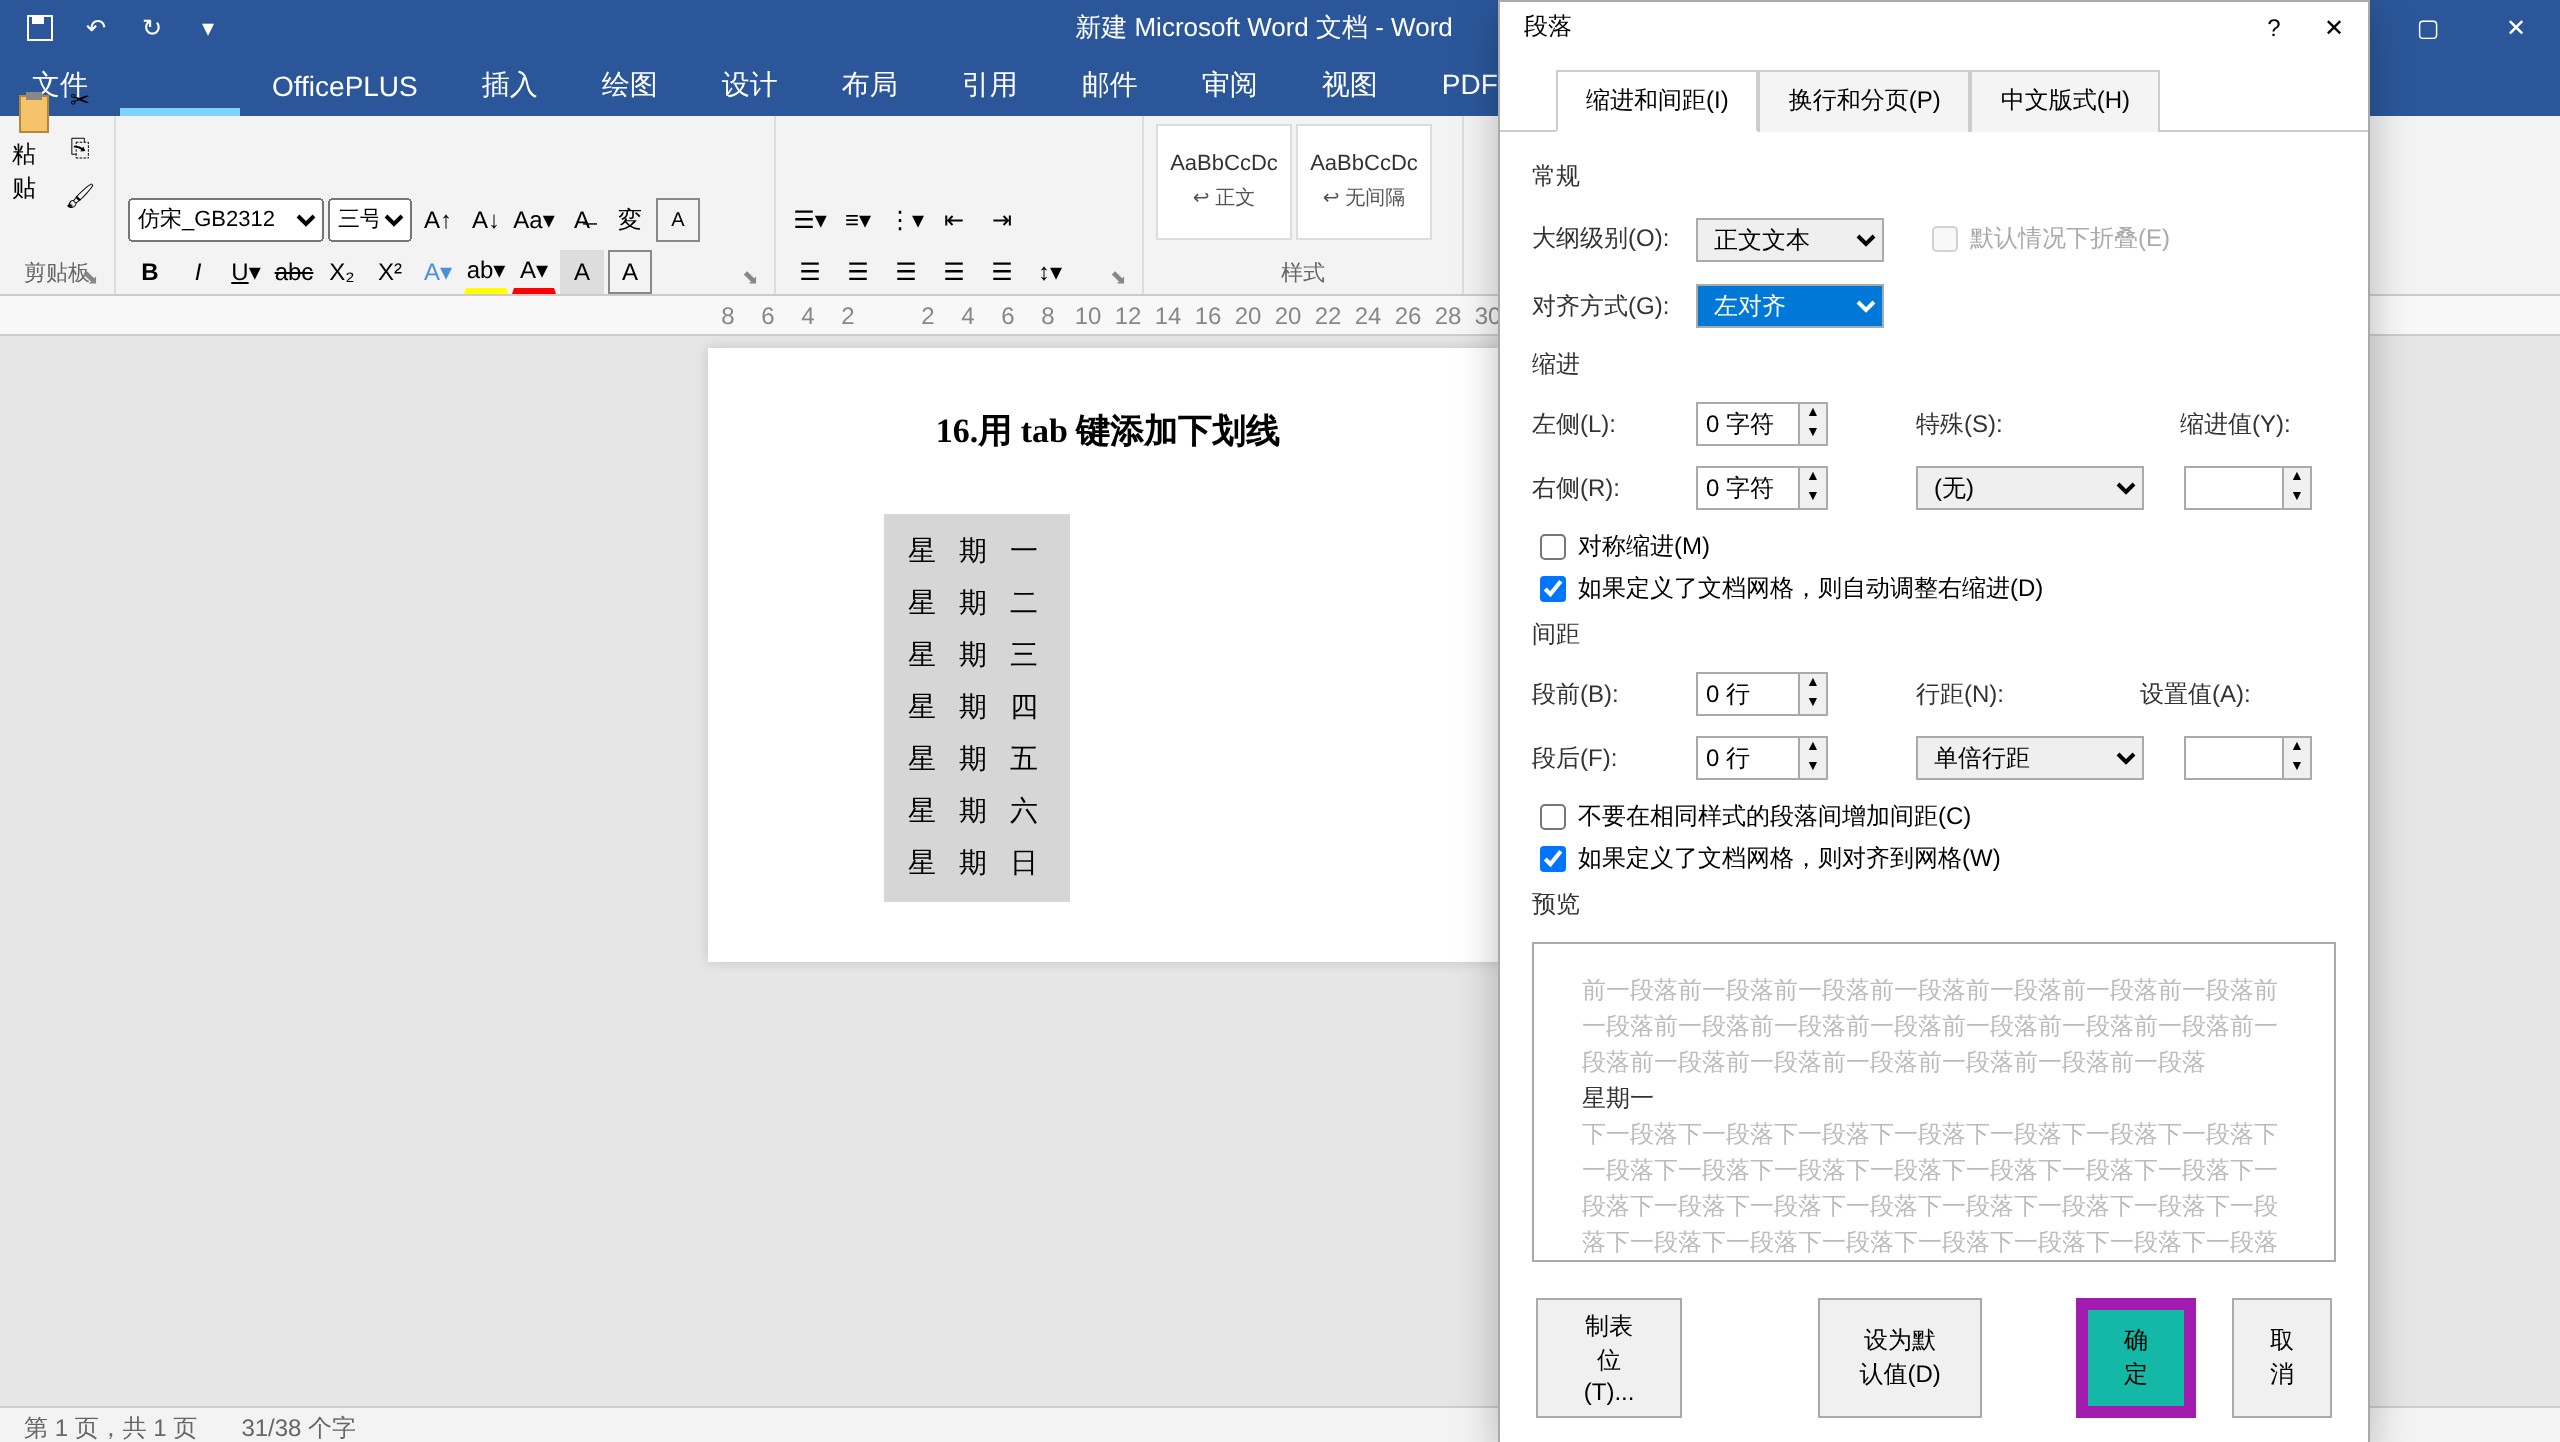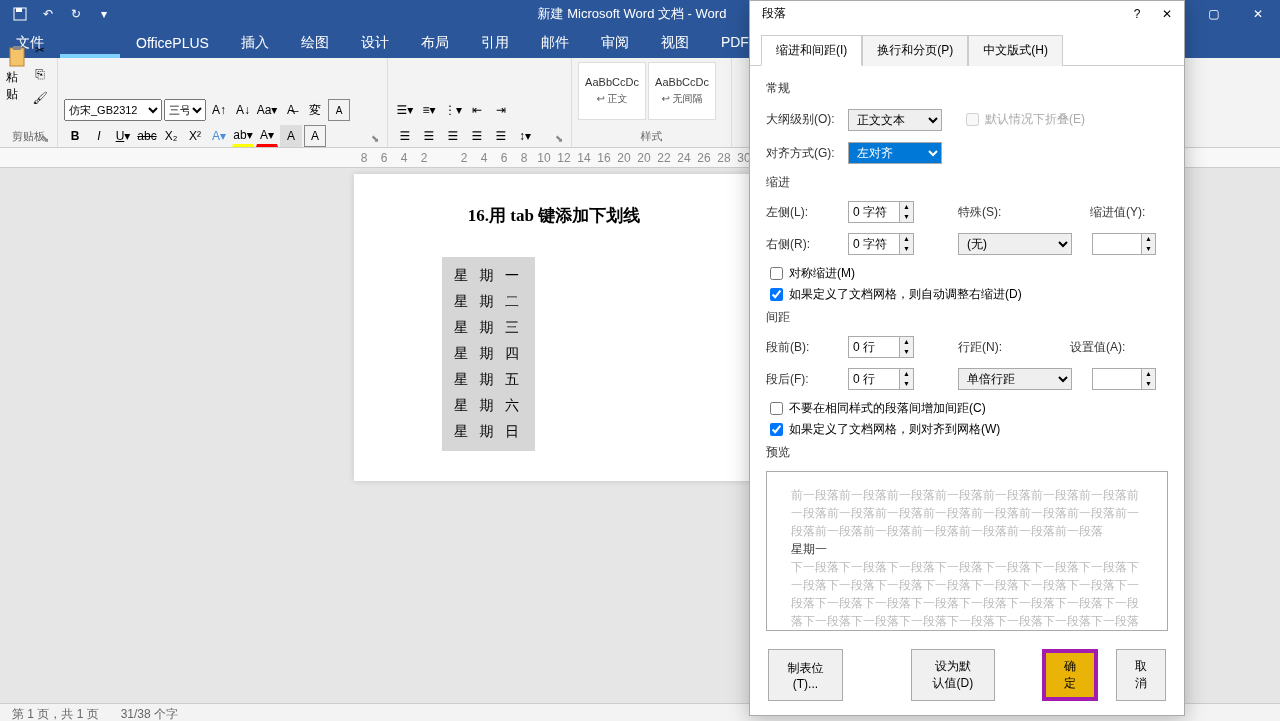--- a/index.html
+++ b/index.html
@@ -43,21 +43,21 @@
 .doc-heading { font-size: 17px; font-weight: bold; text-align: center; margin-bottom: 30px; font-family: "SimSun", serif; }
 .doc-list { background: #d6d6d6; display: inline-block; padding: 6px 12px; margin-left: 48px; }
 .doc-list-item { font-size: 14px; font-family: "FangSong", serif; letter-spacing: 4px; padding: 4px 0; }
 
 
 .dialog { position: absolute; top: 0; left: 749px; width: 436px; background: white; border: 1px solid #aaa; box-shadow: 0 4px 20px rgba(0,0,0,0.25); z-index: 100; }
 .dialog-titlebar { height: 26px; display: flex; align-items: center; justify-content: space-between; padding: 0 8px 0 12px; border-bottom: 1px solid transparent; }
 .dialog-title { font-size: 12px; }
 .dialog-title-btns { display: flex; gap: 12px; }
 .dialog-title-btn { cursor: pointer; width: 18px; text-align: center; }
-.dialog-tabs { display: flex; padding: 8px 11px 0; }
+.dialog-tabs { display: flex; padding: 8px 28px 0; }
 .dialog-tab { padding: 6px 14px; border: 1px solid #ccc; border-bottom: none; cursor: pointer; font-size: 12px; background: #f4f4f4; margin-right: 0px; }
 .dialog-tab.active { background: white; border-bottom: 1px solid white; position: relative; z-index: 2; }
 .dialog-body { padding: 8px 16px; border-top: 1px solid #ccc; margin-top: -1px; }
 .section-label { font-size: 12px; color: #333; margin: 6px 0 10px; }
 .form-row { display: flex; align-items: center; margin-bottom: 10px; gap: 10px; }
 .form-label { width: 72px; font-size: 12px; color: #333; text-align: left; }
 .form-select { height: 22px; border: 1px solid #aaa; font-size: 12px; padding: 0 4px; }
 .form-select.sel-highlight { width: 94px; background: #0078d7; color: white; }
 .form-select.sel-normal { width: 94px; }
 .form-select.sel-wide { width: 114px; }
@@ -66,21 +66,21 @@
 .spinner-btns { display: flex; flex-direction: column; width: 14px; border: 1px solid #aaa; border-left: none; height: 22px; }
 .spinner-btn { flex: 1; background: #f0f0f0; font-size: 7px; text-align: center; cursor: pointer; line-height: 10px; }
 .spinner-narrow input { width: 50px; }
 .checkbox-row { display: flex; align-items: center; gap: 6px; margin: 4px 0 4px 4px; font-size: 12px; }
 .checkbox-row input[type=checkbox] { width: 13px; height: 13px; cursor: pointer; }
 .preview-box { border: 1px solid #aaa; height: 160px; padding: 14px 24px; overflow: hidden; background: white; }
 .preview-text { font-size: 9px; color: #bbb; line-height: 1.5; word-break: break-all; }
 .preview-text .current { color: #333; }
 .dialog-footer { display: flex; justify-content: space-between; padding: 10px 18px 14px; }
 .dialog-btn { padding: 5px 18px; border: 1px solid #aaa; background: #f0f0f0; cursor: pointer; font-size: 12px; }
-.dialog-btn.primary { border: 4px solid #a21caf; background: #eab308; margin-left: 47px; }
+.dialog-btn.primary { border: 6px solid #a21caf; background: #14b8a6; margin-left: 47px; }
 .footer-left { display: flex; gap: 68px; }
 .footer-right { display: flex; gap: 18px; }
 
 
 .statusbar { position: absolute; bottom: 0; left: 0; right: 0; height: 18px; background: #f3f3f3; border-top: 1px solid #ccc; font-size: 11px; color: #666; padding: 2px 12px; display: flex; gap: 22px; }
 
 svg { display: block; }
 </style>
 </head>
 <body>

